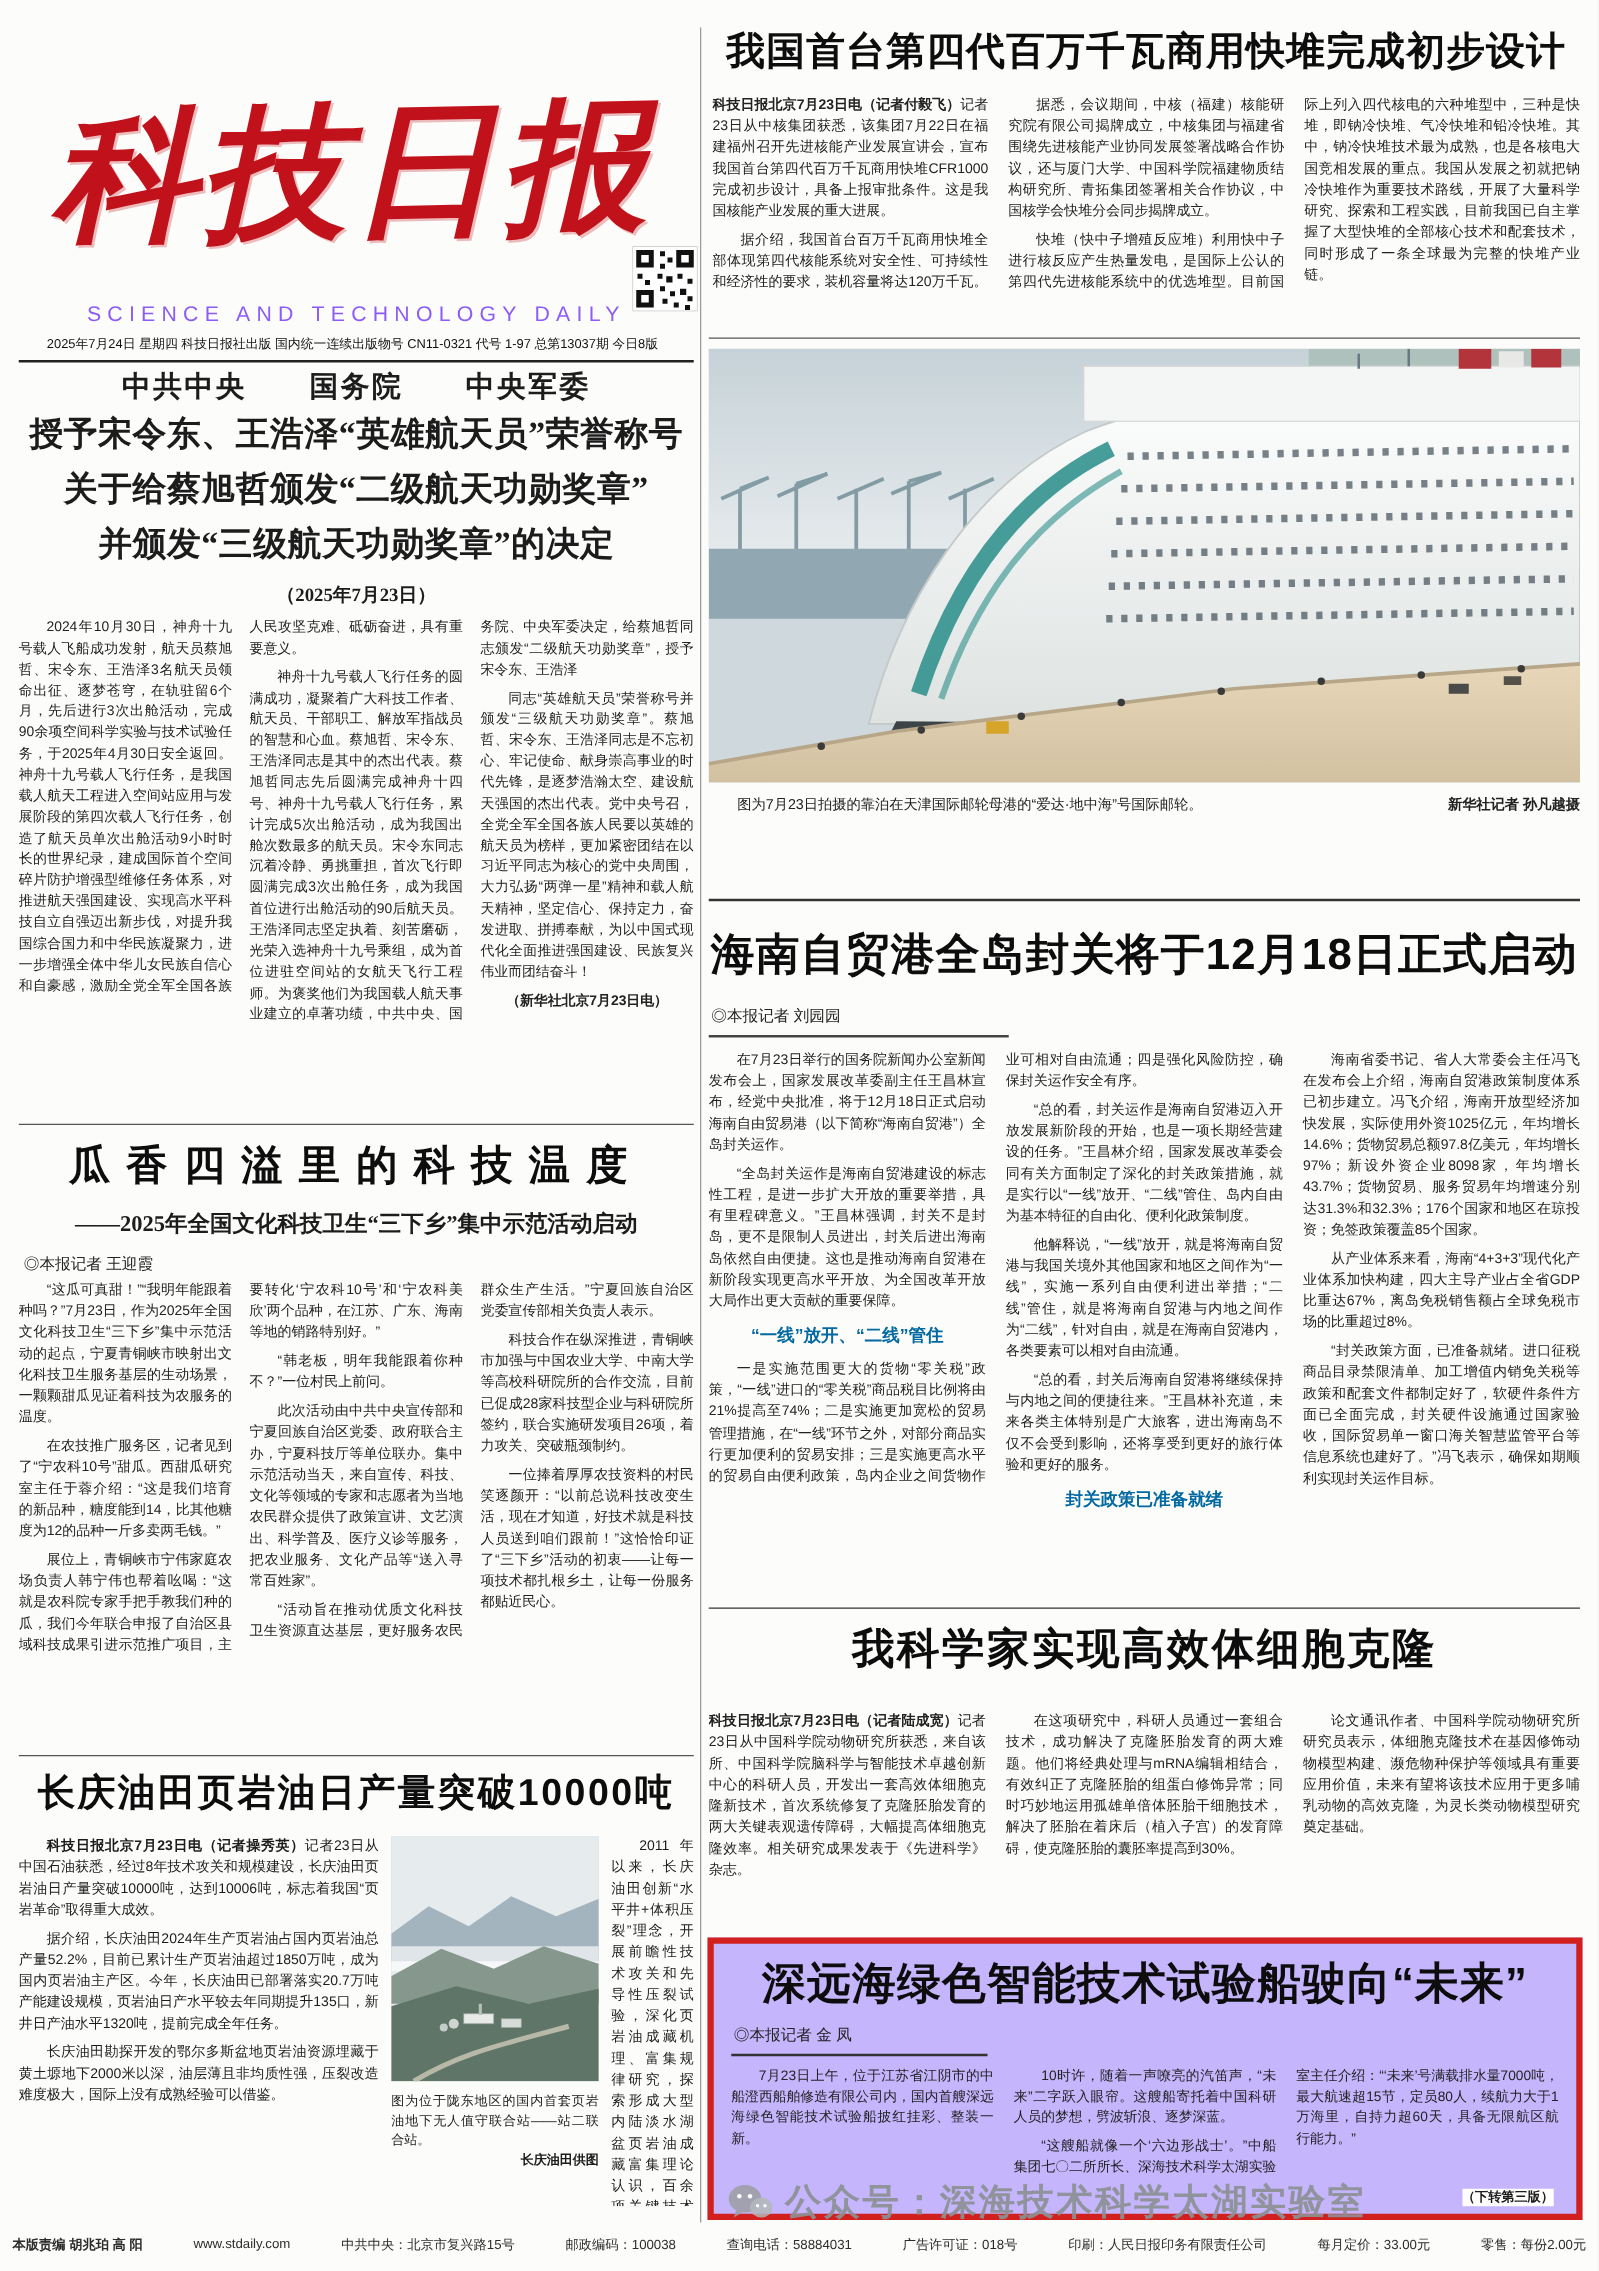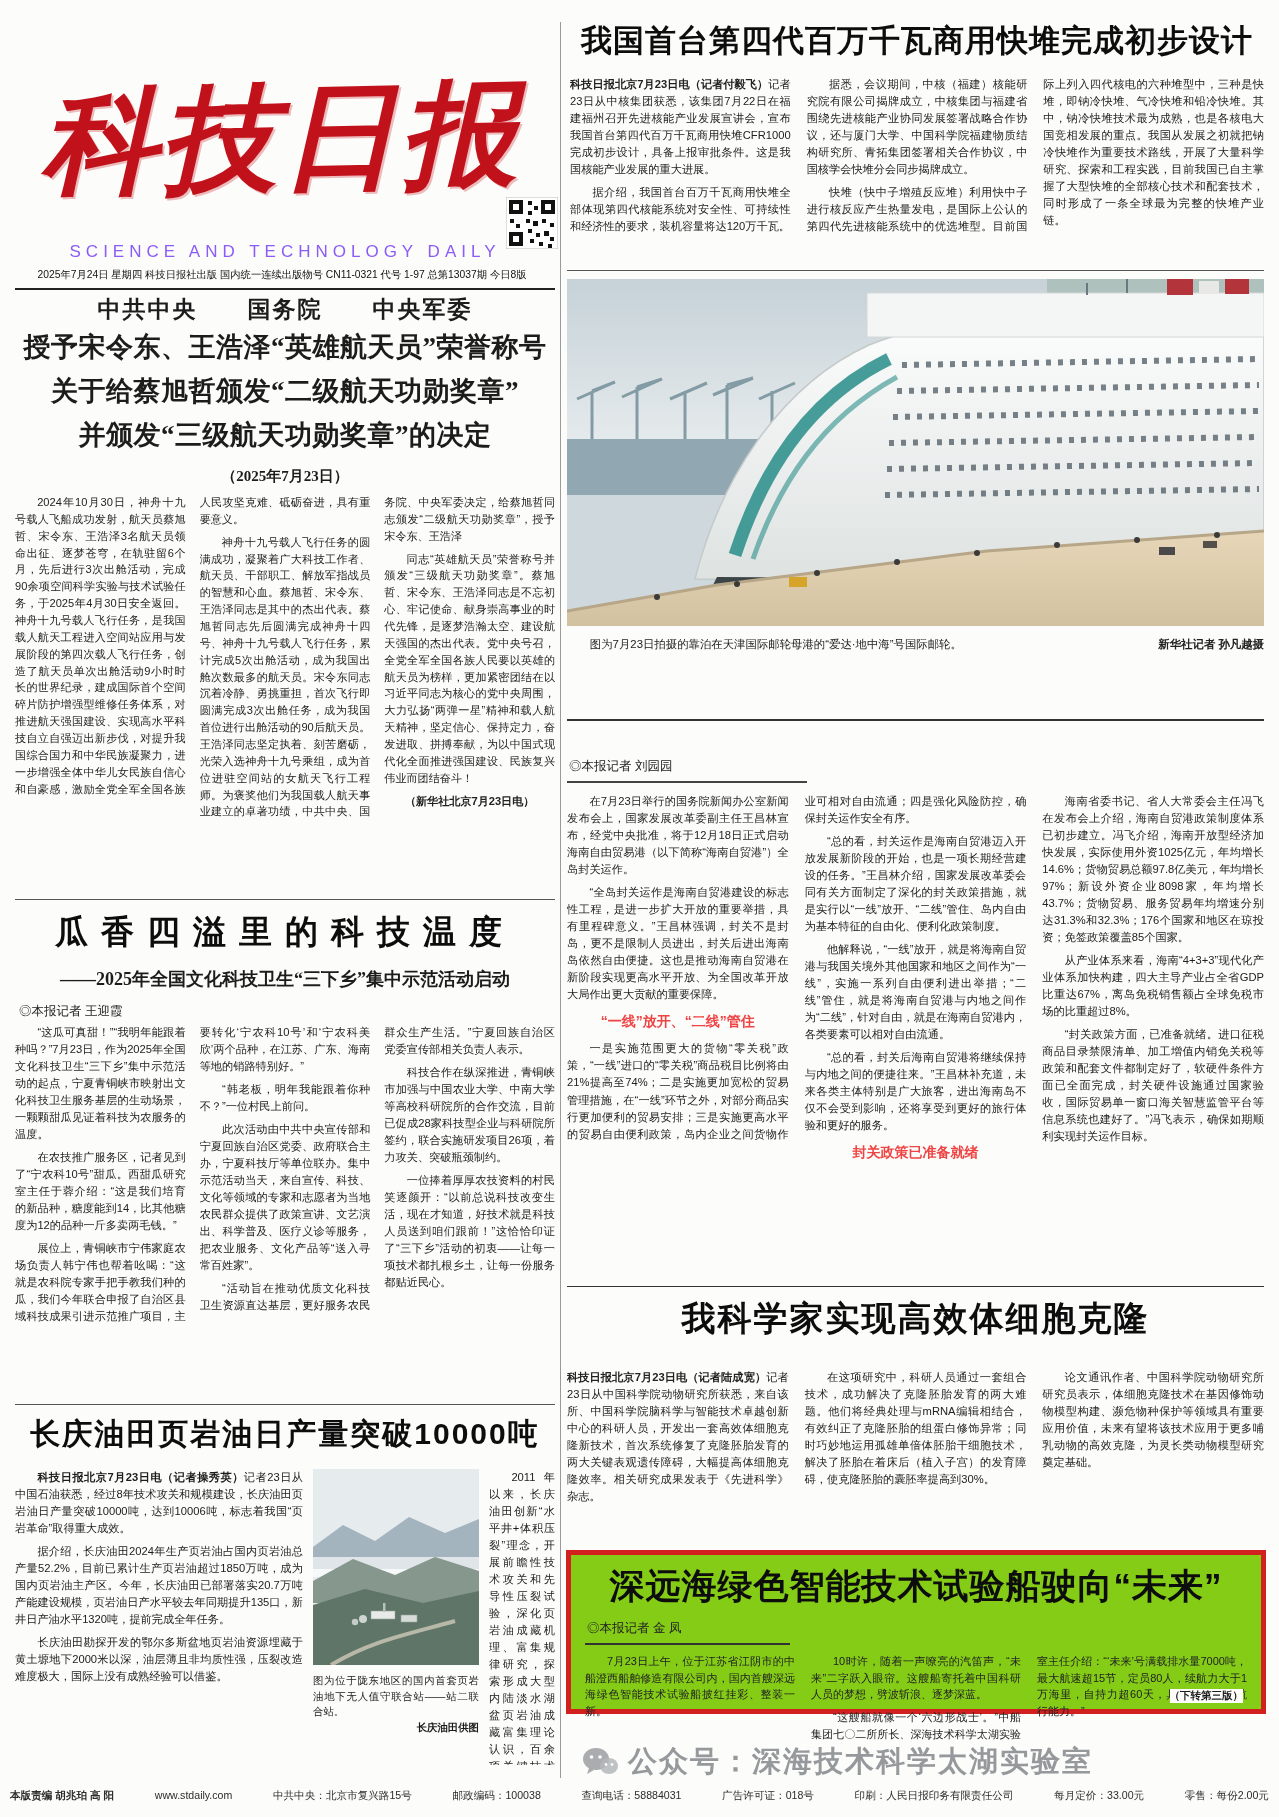--- a/index.html
+++ b/index.html
@@ -18,21 +18,21 @@
   .mast-rule{left:15px;top:288px;width:540px;height:2px;background:#222;}
   .v-divider{left:560px;top:22px;width:1px;height:1756px;background:#9a9a9a;}
   .h-rule{height:1px;background:#555;}
   
   .headline{font-weight:900;text-align:center;color:#0d0d0d;}
   .cols3{column-count:3;column-gap:16px;text-align:justify;overflow:hidden;
          font-size:11.2px;line-height:1.52;color:#222;}
   .cols3 p{margin:0 0 6px 0;text-indent:2em;break-inside:auto;}
   .cols3 p.noindent{text-indent:0;}
   .colsub{column-span:none;text-align:center;font-size:14px;font-weight:900;margin:8px 0;
-          break-inside:avoid;color:#ef4444;}
+          break-inside:avoid;color:#0369a1;}
   .lead{font-weight:bold;}
   .byline{font-size:12.5px;color:#222;}
   .byline-rule{height:2px;background:#444;margin-top:6px;}
   .credit-line{text-align:center;font-weight:bold;text-indent:0 !important;}
   .serif{font-family:"Liberation Serif","DejaVu Serif",serif;}
   .cap{font-size:11.4px;line-height:1.62;text-align:justify;color:#222;}
   .cap .credit{font-weight:bold;white-space:nowrap;}
   
   .art-kuaidui{left:570px;top:20px;width:694px;}
   .art-kuaidui .headline{font-size:31px;letter-spacing:1px;}
@@ -44,22 +44,22 @@
   .rule-caption{left:567px;top:719px;width:697px;background:#333;height:1.5px;}
   .art-hainan{left:567px;top:740px;width:697px;}
   .art-hainan .headline{font-size:35px;letter-spacing:1px;}
   .art-hainan .byline{margin:18px 0 0 2px;}
   .art-hainan .byline-rule{width:240px;}
   .art-hainan .cols3{height:424px;margin-top:10px;}
   .rule-cloning{left:567px;top:1286px;width:697px;background:#333;}
   .art-cloning{left:567px;top:1296px;width:697px;}
   .art-cloning .headline{font-size:34px;letter-spacing:2px;}
   .art-cloning .cols3{height:192px;margin-top:27px;}
-  .redbox{left:566px;top:1550px;width:700px;height:164px;border:5px solid #d2201f;
-          box-sizing:border-box;background:#84cc16;padding:8px 14px 3px;}
+  .redbox{left:566px;top:1550px;width:700px;height:226px;border:5px solid #d2201f;
+          box-sizing:border-box;background:#c4b5fd;padding:8px 14px 3px;}
   .redbox .headline{font-size:35px;letter-spacing:1px;}
   .redbox .byline{margin:10px 0 0 2px;}
   .redbox .byline-rule{width:205px;background:#333;}
   .redbox .cols3{height:104px;margin-top:8px;font-size:11px;}
   .turn-note{position:absolute;right:18px;bottom:6px;font-size:10.5px;font-weight:bold;background:#fffefd;}
   
   .art-decree{left:15px;top:294px;width:540px;}
   .kicker{font-size:23px;font-weight:bold;text-align:center;letter-spacing:2px;}
   .decree-h{font-size:27px;font-weight:900;text-align:center;line-height:44px;letter-spacing:.5px;}
   .decree-date{font-size:15px;text-align:center;font-weight:bold;margin:10px 0 4px;}
@@ -210,20 +210,21 @@
 
   <div class="abs ship-caption">
     <div class="cap cap-row">
       <span style="text-indent:2em;">图为7月23日拍摄的靠泊在天津国际邮轮母港的“爱达·地中海”号国际邮轮。</span>
       <span class="credit">新华社记者 孙凡越摄</span>
     </div>
   </div>
   <div class="abs rule-caption"></div>
 
   <div class="abs art-hainan">
+    <div class="headline">海南自贸港全岛封关将于12月18日正式启动</div>
     <div class="byline">◎本报记者 刘园园</div>
     <div class="byline-rule"></div>
     <div class="cols3">
       <p>在7月23日举行的国务院新闻办公室新闻发布会上，国家发展改革委副主任王昌林宣布，经党中央批准，将于12月18日正式启动海南自由贸易港（以下简称“海南自贸港”）全岛封关运作。</p>
       <p>“全岛封关运作是海南自贸港建设的标志性工程，是进一步扩大开放的重要举措，具有里程碑意义。”王昌林强调，封关不是封岛，更不是限制人员进出，封关后进出海南岛依然自由便捷。这也是推动海南自贸港在新阶段实现更高水平开放、为全国改革开放大局作出更大贡献的重要保障。</p>
       <div class="colsub">“一线”放开、“二线”管住</div>
       <p>一是实施范围更大的货物“零关税”政策，“一线”进口的“零关税”商品税目比例将由21%提高至74%；二是实施更加宽松的贸易管理措施，在“一线”环节之外，对部分商品实行更加便利的贸易安排；三是实施更高水平的贸易自由便利政策，岛内企业之间货物作业可相对自由流通；四是强化风险防控，确保封关运作安全有序。</p>
       <p>“总的看，封关运作是海南自贸港迈入开放发展新阶段的开始，也是一项长期经营建设的任务。”王昌林介绍，国家发展改革委会同有关方面制定了深化的封关政策措施，就是实行以“一线”放开、“二线”管住、岛内自由为基本特征的自由化、便利化政策制度。</p>
       <p>他解释说，“一线”放开，就是将海南自贸港与我国关境外其他国家和地区之间作为“一线”，实施一系列自由便利进出举措；“二线”管住，就是将海南自贸港与内地之间作为“二线”，针对自由，就是在海南自贸港内，各类要素可以相对自由流通。</p>
       <p>“总的看，封关后海南自贸港将继续保持与内地之间的便捷往来。”王昌林补充道，未来各类主体特别是广大旅客，进出海南岛不仅不会受到影响，还将享受到更好的旅行体验和更好的服务。</p>

